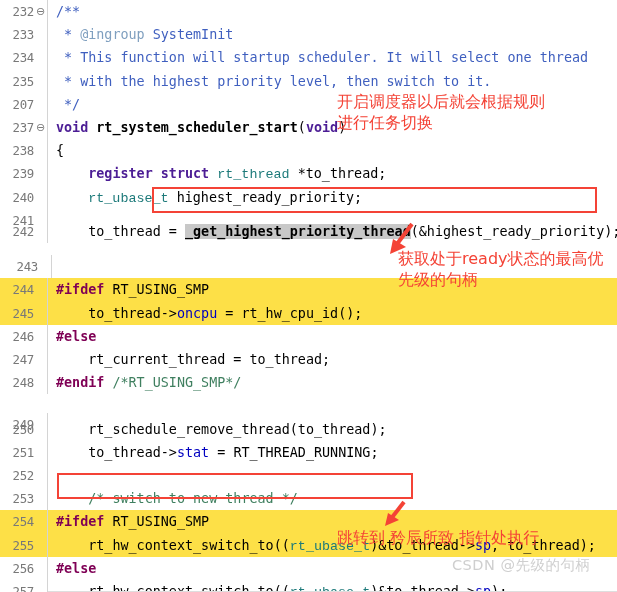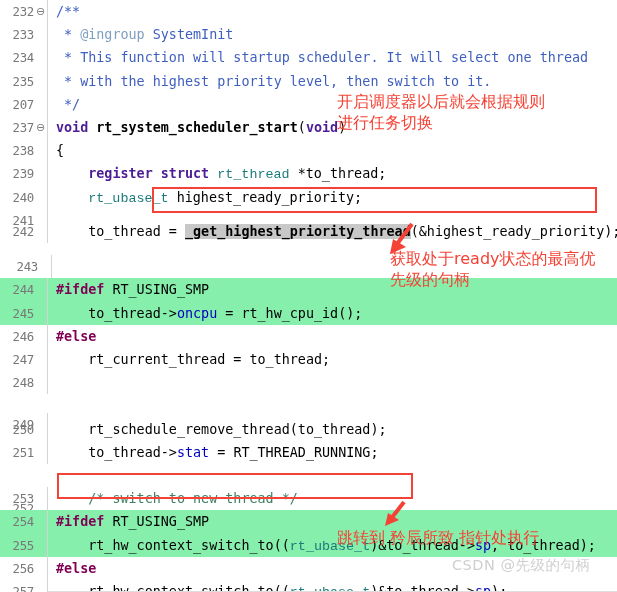--- a/index.html
+++ b/index.html
@@ -19,21 +19,21 @@
     left:0;top:0;right:0;bottom:0;
   }
   .line{
     position:relative;
     height:23.2px;
     line-height:23.2px;
     white-space:pre;
     font-size:13.4px;
     color:#000000;
   }
-  .line.inactive{background:#86efac;}
+  .line.inactive{background:#fde047;}
   .gutter{
     position:absolute;
     left:0;top:0;
     width:34px;
     text-align:right;
     color:#787878;
     font-size:12.4px;
     font-family:"DejaVu Sans Mono","Liberation Mono",monospace;
     letter-spacing:-0.3px;
   }
@@ -115,25 +115,25 @@
       <div class="line" style="top: 139.2px; position: absolute; left: 0px; right: 0px;"><div class="gutter">238</div><div class="fold"></div><div class="sep"></div><div class="txt">{</div></div>
       <div class="line" style="top: 162.4px; position: absolute; left: 0px; right: 0px;"><div class="gutter">239</div><div class="fold"></div><div class="sep"></div><div class="txt">    <span class="kw">register</span> <span class="kw">struct</span> <span class="type">rt_thread</span> *<span class="pln">to_thread</span>;</div></div>
       <div class="line" style="top: 185.6px; position: absolute; left: 0px; right: 0px;"><div class="gutter">240</div><div class="fold"></div><div class="sep"></div><div class="txt">    <span class="type">rt_ubase_t</span> <span class="pln">highest_ready_priority</span>;</div></div>
       <div class="line" style="top: 208.8px; position: absolute; left: 0px; right: 0px;"><div class="gutter">241</div><div class="fold"></div><div class="sep"></div><div class="txt"></div></div>
       <div class="line" style="top: 220px; position: absolute; left: 0px; right: 0px;"><div class="gutter">242</div><div class="fold"></div><div class="sep"></div><div class="txt">    <span class="pln">to_thread</span> = <span class="sel fn">_get_highest_priority_thread</span>(&amp;<span class="pln">highest_ready_priority</span>);</div></div>
       <div class="line" style="top: 255.2px; position: absolute; left: 4px; right: 0px;"><div class="gutter">243</div><div class="fold"></div><div class="sep"></div><div class="txt"></div></div>
       <div class="line inactive" style="top: 278.4px; position: absolute; left: 0px; right: 0px;"><div class="gutter">244</div><div class="fold"></div><div class="sep"></div><div class="txt"><span class="pp">#ifdef</span> RT_USING_SMP</div></div>
       <div class="line inactive" style="top: 301.6px; position: absolute; left: 0px; right: 0px;"><div class="gutter">245</div><div class="fold"></div><div class="sep"></div><div class="txt">    <span class="pln">to_thread</span>-&gt;<span class="fld">oncpu</span> = <span class="pln">rt_hw_cpu_id</span>();</div></div>
       <div class="line" style="top: 324.8px; position: absolute; left: 0px; right: 0px;"><div class="gutter">246</div><div class="fold"></div><div class="sep"></div><div class="txt"><span class="pp">#else</span></div></div>
       <div class="line" style="top: 348px; position: absolute; left: 0px; right: 0px;"><div class="gutter">247</div><div class="fold"></div><div class="sep"></div><div class="txt">    <span class="pln">rt_current_thread</span> = <span class="pln">to_thread</span>;</div></div>
-      <div class="line" style="top: 371.2px; position: absolute; left: 0px; right: 0px;"><div class="gutter">248</div><div class="fold"></div><div class="sep"></div></div>
+      <div class="line" style="top: 371.2px; position: absolute; left: 0px; right: 0px;"><div class="gutter">248</div><div class="fold"></div><div class="sep"></div><div class="txt"><span class="pp">#endif</span> <span class="cmt">/*RT_USING_SMP*/</span></div></div>
       <div class="line" style="top: 413px; position: absolute; left: 0px; right: 0px; padding-left: 32px;"><div class="gutter">249</div><div class="fold"></div><div class="sep"></div><div class="txt"></div></div>
       <div class="line" style="top: 417.6px; position: absolute; left: 0px; right: 0px;"><div class="gutter">250</div><div class="fold"></div><div class="sep"></div><div class="txt">    <span class="pln">rt_schedule_remove_thread</span>(<span class="pln">to_thread</span>);</div></div>
       <div class="line" style="top: 440.8px; position: absolute; left: 0px; right: 0px;"><div class="gutter">251</div><div class="fold"></div><div class="sep"></div><div class="txt">    <span class="pln">to_thread</span>-&gt;<span class="fld">stat</span> = <span class="pln">RT_THREAD_RUNNING</span>;</div></div>
-      <div class="line" style="top: 464px; position: absolute; left: 0px; right: 0px; margin-top: 33px;"><div class="gutter">252</div><div class="fold"></div><div class="sep"></div><div class="txt"></div></div>
+      <div class="line" style="top: 464px; position: absolute; left: 0px; right: 0px;"><div class="gutter">252</div><div class="fold"></div><div class="sep"></div><div class="txt"></div></div>
       <div class="line" style="top: 487.2px; position: absolute; left: 0px; right: 0px;"><div class="gutter">253</div><div class="fold"></div><div class="sep"></div><div class="txt"><span class="cmt">    /* switch to new thread */</span></div></div>
       <div class="line inactive" style="top: 510.4px; position: absolute; left: 0px; right: 0px;"><div class="gutter">254</div><div class="fold"></div><div class="sep"></div><div class="txt"><span class="pp">#ifdef</span> RT_USING_SMP</div></div>
       <div class="line inactive" style="top: 533.6px; position: absolute; left: 0px; right: 0px;"><div class="gutter">255</div><div class="fold"></div><div class="sep"></div><div class="txt">    <span class="pln">rt_hw_context_switch_to</span>((<span class="type">rt_ubase_t</span>)&amp;<span class="pln">to_thread</span>-&gt;<span class="fld">sp</span>, <span class="pln">to_thread</span>);</div></div>
       <div class="line" style="top: 556.8px; position: absolute; left: 0px; right: 0px;"><div class="gutter">256</div><div class="fold"></div><div class="sep"></div><div class="txt"><span class="pp">#else</span></div></div>
       <div class="line" style="top: 580px; position: absolute; left: 0px; right: 0px;"><div class="gutter">257</div><div class="fold"></div><div class="sep"></div><div class="txt">    <span class="pln">rt_hw_context_switch_to</span>((<span class="type">rt_ubase_t</span>)&amp;<span class="pln">to_thread</span>-&gt;<span class="fld">sp</span>);</div></div>
     </div>
 
   <div class="redbox" style="left:152px;top:187px;width:445px;height:26px;"></div>
   <div class="redbox" style="left:57px;top:473px;width:356px;height:26px;"></div>
 
@@ -141,19 +141,19 @@
     <path d="M30 2 L12 26" stroke="#f44336" stroke-width="4" fill="none"></path>
     <path d="M8 32 L11 17 L24 25 Z" fill="#f44336"></path>
   </svg>
   <svg class="arrow" style="left:378px;top:500px;width:34px;height:30px;" viewBox="0 0 34 30">
     <path d="M26 2 L12 20" stroke="#f44336" stroke-width="4" fill="none"></path>
     <path d="M7 26 L10 13 L21 20 Z" fill="#f44336"></path>
   </svg>
 
   <div class="anno" style="left:337px;top:91px;"><span>开启调度器以后就会根据规则</span><br><span>进行任务切换</span></div>
 
-  <div class="anno" style="left:390px;top:248px;"><span>获取处于ready状态的最高优</span><br><span>先级的句柄</span></div>
+  <div class="anno" style="left:398px;top:248px;"><span>获取处于ready状态的最高优</span><br><span>先级的句柄</span></div>
 
   <div class="anno" style="left:337px;top:527px;"><span>跳转到 矜辰所致 指针处执行</span></div>
 
   <div class="watermark" style="left:452px;top:556px;">CSDN @先级的句柄</div>
   <div class="botline"></div>
 </div>
 
 </body></html>

